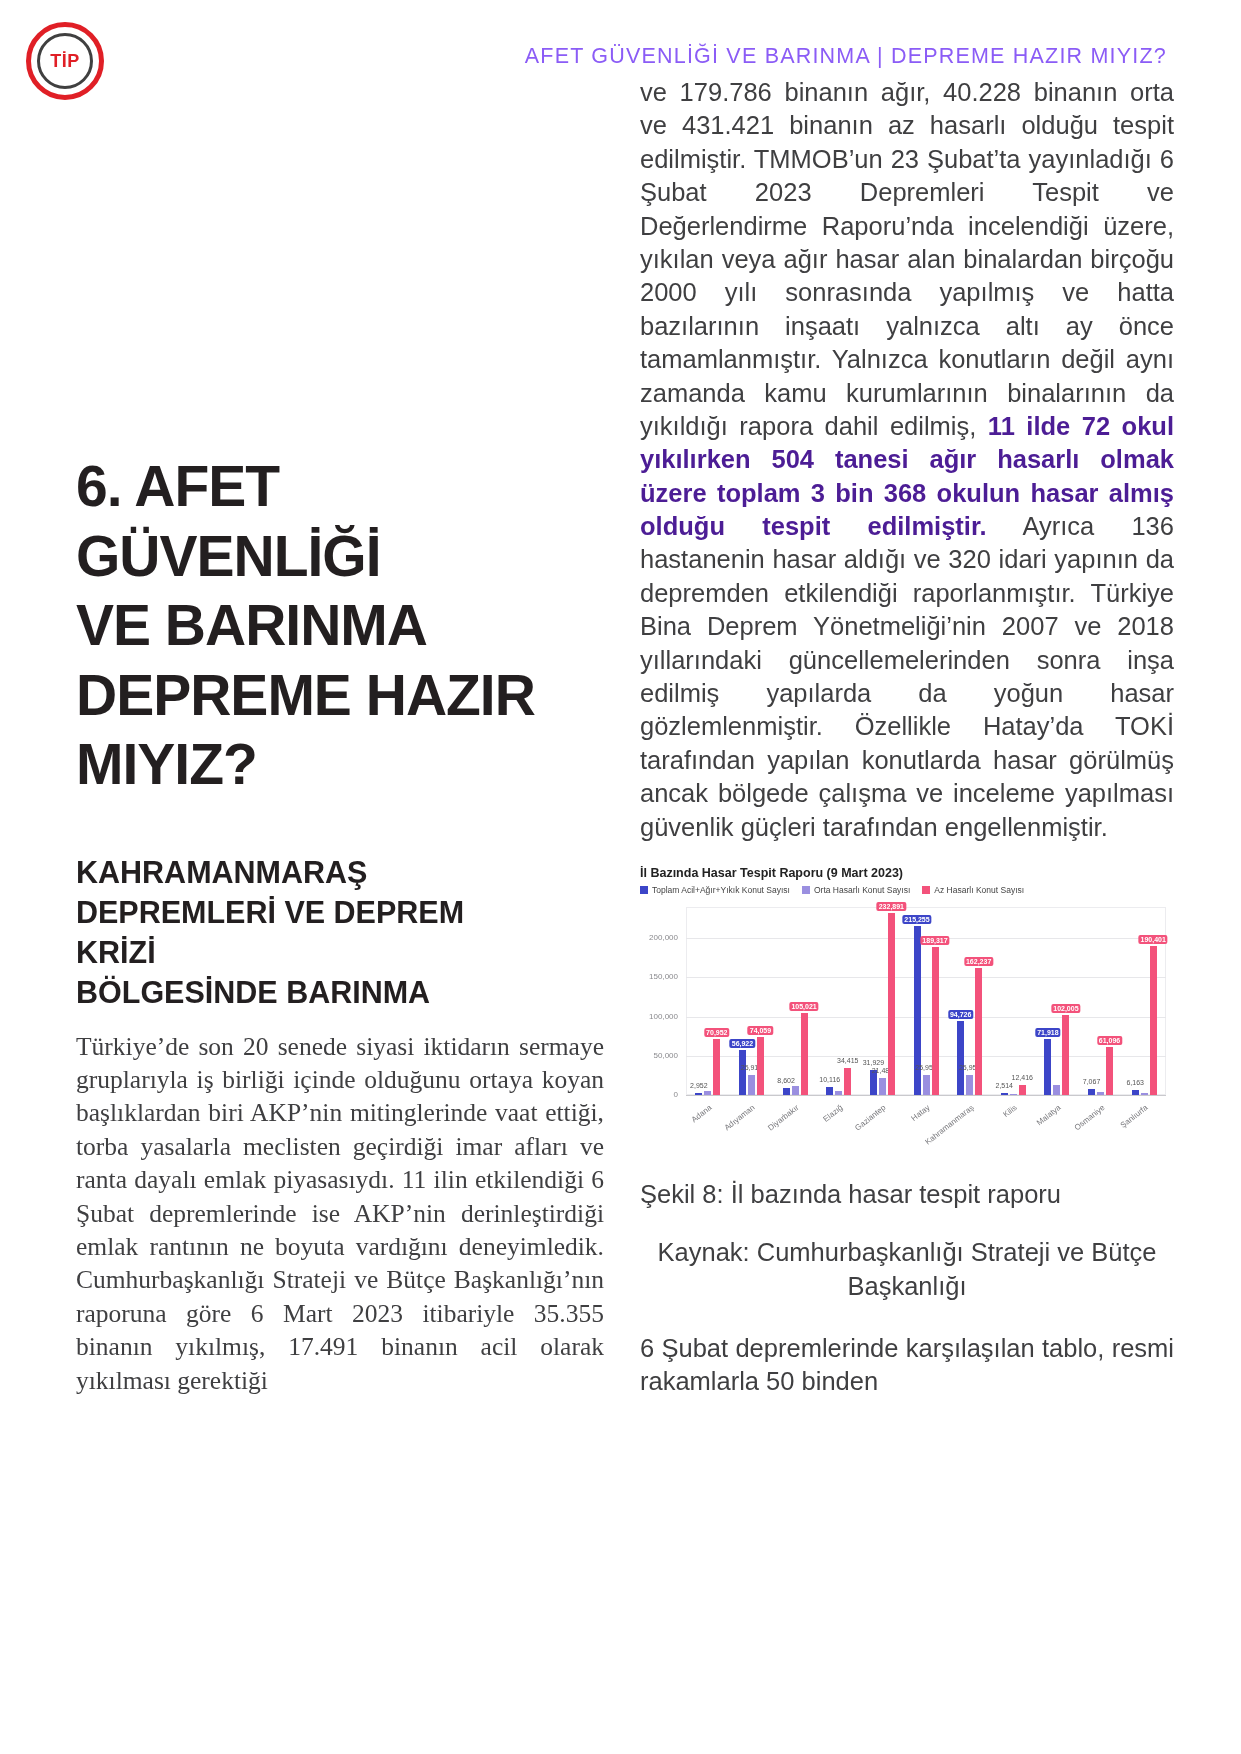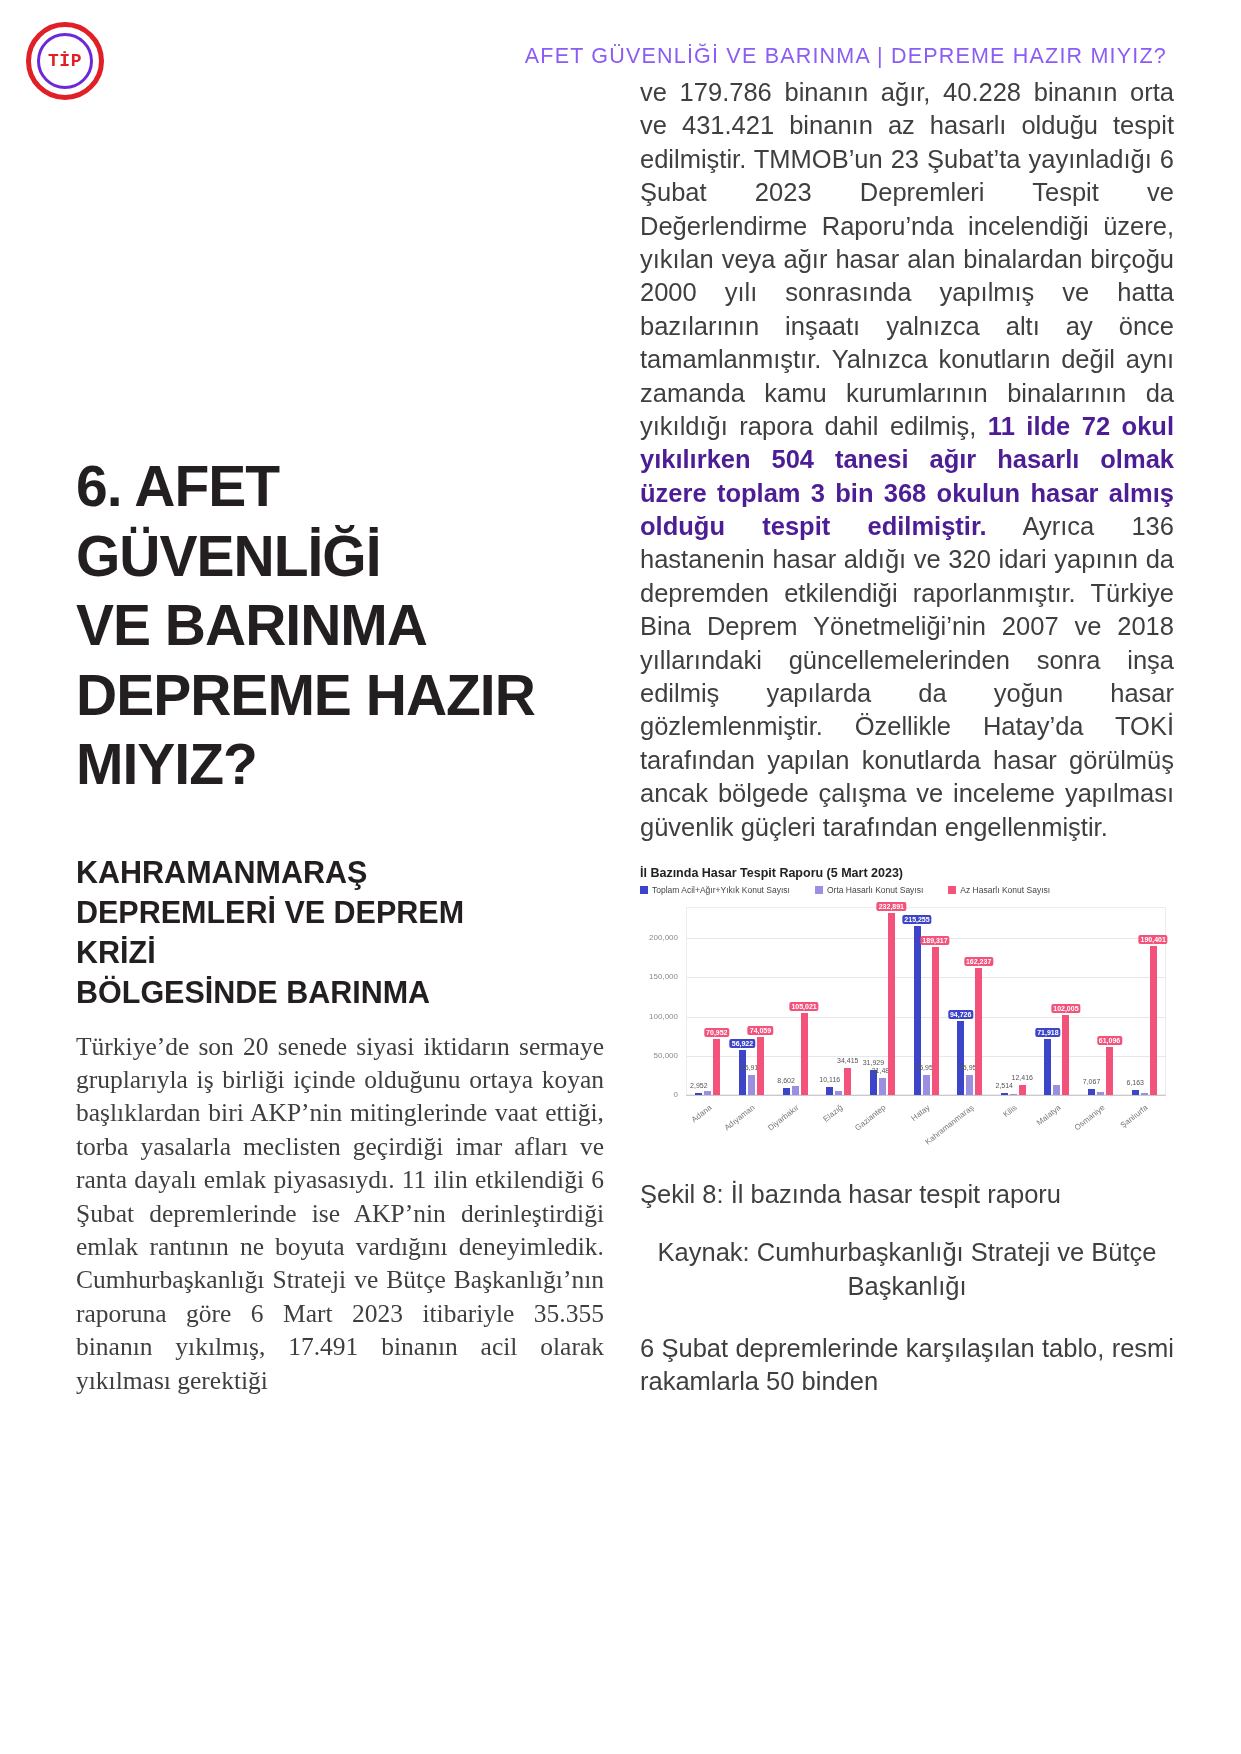--- a/index.html
+++ b/index.html
@@ -3,22 +3,22 @@
 <meta charset="utf-8">
 <style>
   * { box-sizing: border-box; margin: 0; padding: 0; }
   html,body { background:#ffffff; }
   body { font-family:"Liberation Sans","DejaVu Sans",sans-serif; }
   .page { position:relative; width:1241px; height:1754px; background:#fff; overflow:hidden; }
 
   
   .logo { position:absolute; left:26px; top:22px; width:78px; height:78px; }
   .logo-ring { position:absolute; inset:0; border:5px solid #e01f26; border-radius:50%; }
-  .logo-inner { position:absolute; inset:11px; border:3px solid #6d28d9; border-radius:50%;
-                display:flex; align-items:center; justify-content:center;font-family:Liberation Mono, monospace; }
+  .logo-inner { position:absolute; inset:11px; border:3px solid #404040; border-radius:50%;
+                display:flex; align-items:center; justify-content:center; }
   .logo-text { color:#e01f26; font-weight:700; font-size:18px; letter-spacing:0.5px; }
 
   
   .header { position:absolute; top:44px; right:74px; font-size:21.5px; letter-spacing:1.2px;
             color:#8b5cf6; font-weight:500; white-space:nowrap; }
 
   
   .col-left { position:absolute; left:76px; top:452px; width:528px; }
   .col-left h1 { font-size:57px; line-height:1.22; font-weight:700; color:#231f20; letter-spacing:-1px; }
   .col-left h1 div { white-space:nowrap; }
@@ -27,21 +27,21 @@
   .body-text { font-size:25.5px; line-height:1.31; color:#3f3f41; text-align:justify; }
   .col-left .body-text { margin-top:17px;font-family:Liberation Serif, serif; }
 
   
   .col-right { position:absolute; left:640px; top:76px; width:534px; }
   .col-right .body-text strong { color:#4c1d95; font-weight:700; }
 
   
   .chart { margin-top:22px; width:534px; }
   .chart-title { font-size:12.5px; font-weight:700; color:#222; }
-  .chart-legend { display:flex; gap:25px; margin-top:5px; align-items:center; flex-wrap:wrap; }
+  .chart-legend { display:flex; gap:12px; margin-top:5px; align-items:center; flex-wrap:wrap; }
   .legend-item { display:flex; align-items:center; gap:4px; font-size:8.5px; color:#444; }
   .sw { width:8px; height:8px; display:inline-block; flex:0 0 auto; }
   .chart-plot { position:relative; margin-top:12px; height:245px; width:534px; }
   .gridline { position:absolute; height:1px; background:#e7e7ea; }
   .axisline { position:absolute; height:1px; background:#c9c9cd; }
   .ytick { position:absolute; font-size:8px; color:#8a8a8e; text-align:right; }
   .plotbox { position:absolute; border:1px solid #ececef; }
   .bar { position:absolute; }
   .blabel { position:absolute; font-size:7px; color:#555; white-space:nowrap; transform:translateX(-50%); }
   .blabel.badge { color:#fff; padding:1px 2px; border-radius:2px; font-weight:700; }
@@ -84,21 +84,21 @@
       <div>KRİZİ</div>
       <div>BÖLGESİNDE BARINMA</div>
     </h2>
     <p class="body-text">Türkiye’de son 20 senede siyasi iktidarın sermaye gruplarıyla iş birliği içinde olduğunu ortaya koyan başlıklardan biri AKP’nin mitinglerinde vaat ettiği, torba yasalarla meclisten geçirdiği imar afları ve ranta dayalı emlak piyasasıydı. 11 ilin etkilendiği 6 Şubat depremlerinde ise AKP’nin derinleştirdiği emlak rantının ne boyuta vardığını deneyimledik. Cumhurbaşkanlığı Strateji ve Bütçe Başkanlığı’nın raporuna göre 6 Mart 2023 itibariyle 35.355 binanın yıkılmış, 17.491 binanın acil olarak yıkılması gerektiği</p>
   </div>
 
   <div class="col-right">
     <p class="body-text"><span>ve 179.786 binanın ağır, 40.228 binanın orta ve 431.421 binanın az hasarlı olduğu tespit edilmiştir. TMMOB’un 23 Şubat’ta yayınladığı 6 Şubat 2023 Depremleri Tespit ve Değerlendirme Raporu’nda incelendiği üzere, yıkılan veya ağır hasar alan binalardan birçoğu 2000 yılı sonrasında yapılmış ve hatta bazılarının inşaatı yalnızca altı ay önce tamamlanmıştır. Yalnızca konutların değil aynı zamanda kamu kurumlarının binalarının da yıkıldığı rapora dahil edilmiş, </span><strong>11 ilde 72 okul yıkılırken 504 tanesi ağır hasarlı olmak üzere toplam 3 bin 368 okulun hasar almış olduğu tespit edilmiştir.</strong><span> Ayrıca 136 hastanenin hasar aldığı ve 320 idari yapının da depremden etkilendiği raporlanmıştır. Türkiye Bina Deprem Yönetmeliği’nin 2007 ve 2018 yıllarındaki güncellemelerinden sonra inşa edilmiş yapılarda da yoğun hasar gözlemlenmiştir. Özellikle Hatay’da TOKİ tarafından yapılan konutlarda hasar görülmüş ancak bölgede çalışma ve inceleme yapılması güvenlik güçleri tarafından engellenmiştir.</span></p>
 
     <div class="chart">
-      <div class="chart-title">İl Bazında Hasar Tespit Raporu (5 Mart 2023)</div>
+      <div class="chart-title">İl Bazında Hasar Tespit Raporu (9 Mart 2023)</div>
       <div class="chart-legend">
         <div class="legend-item">
           <span class="sw" style="background: rgb(60, 69, 200);"></span>
           <span>Toplam Acil+Ağır+Yıkık Konut Sayısı</span>
         </div>
         <div class="legend-item">
           <span class="sw" style="background: rgb(154, 143, 224);"></span>
           <span>Orta Hasarlı Konut Sayısı</span>
         </div>
         <div class="legend-item">

